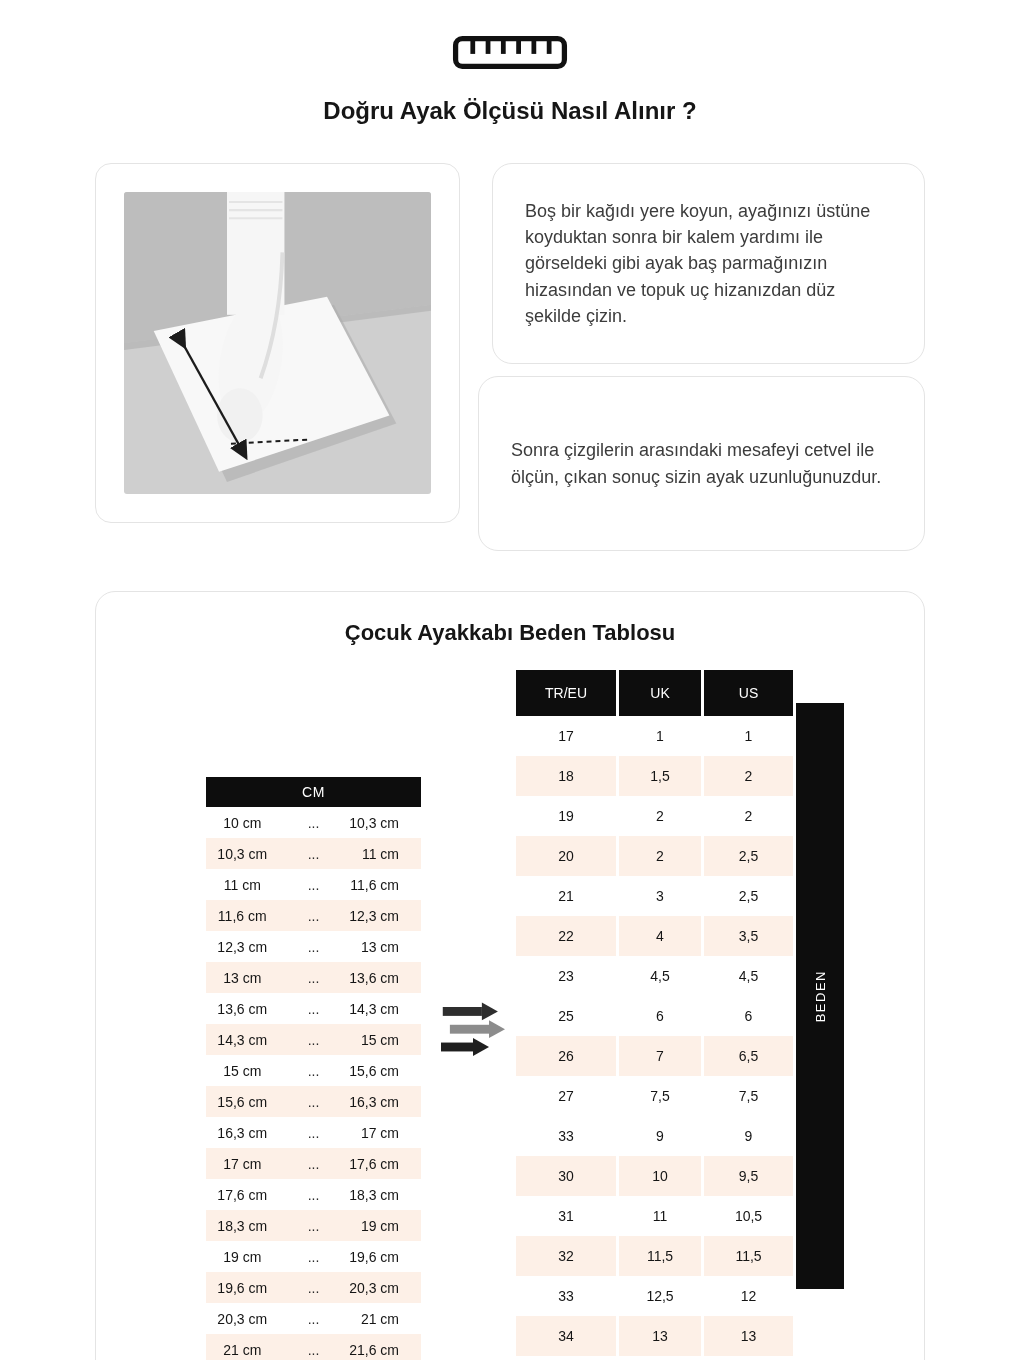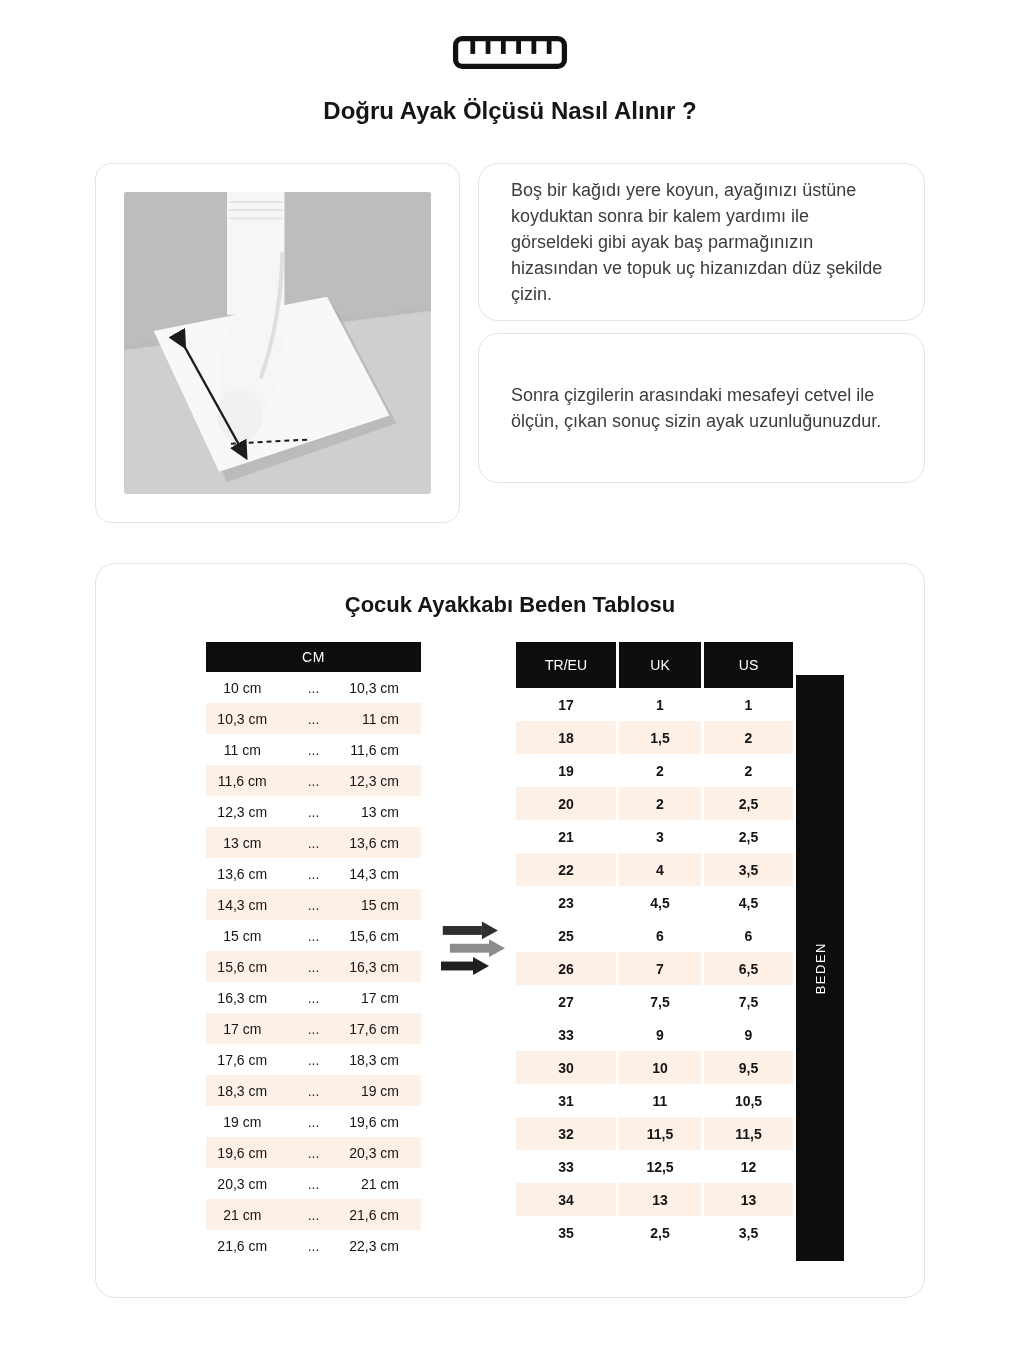--- a/index.html
+++ b/index.html
@@ -27,22 +27,22 @@
     background:#fff;
   }
   .photo{ width:100%; height:100%; overflow:hidden; border-radius:3px; }
   .photo svg{ display:block; width:100%; height:100%; }
 
   .steps{ flex:1; display:flex; flex-direction:column; gap:12px; }
   .step-box{
     border:1px solid var(--border); border-radius:20px;
     padding:24px 32px; display:flex; align-items:center; background:#fff;
   }
-  .step-box.first{ height:158px; }
-  .step-box.second{ height:150px; }
+  .step-box.first{ height:201px;margin-left:14px; }
+  .step-box.second{ height:175px; }
   .step-text{ font-size:18px; line-height:1.45; color:var(--text); }
 
   .chart-card{
     margin:40px 95px 0; border:1px solid var(--border); border-radius:20px;
     padding:28px 0 36px; background:#fff;
   }
   .chart-title{ text-align:center; font-size:22px; font-weight:700; color:#161616; }
 
   .chart-row{ display:flex; align-items:flex-end; margin-top:24px; padding-left:110px; }
 
@@ -64,21 +64,21 @@
   .arrows{ align-self:center; margin:0 11px 0 20px; flex:0 0 auto; }
 
   .right-group{ display:flex; align-items:flex-start; }
   .size-table{ width:277px; flex:0 0 auto; }
   .shead{ display:grid; grid-template-columns:100px 85px 92px; height:46px; }
   .hcell{
     background:var(--ink); color:#fff; font-size:14px;
     display:flex; align-items:center; justify-content:center;
   }
   .hcell + .hcell{ border-left:3px solid #fff; }
-  .srow{ display:grid; grid-template-columns:100px 85px 92px; height:33px;font-weight:bold; }
+  .srow{ display:grid; grid-template-columns:100px 85px 92px; height:40px; }
   .scell{
     display:flex; align-items:center; justify-content:center;
     font-size:14px; color:#151515; background:#fff;
   }
   .srow.alt .scell{ background:var(--row-alt); }
   .scell + .scell{ border-left:3px solid #fff; }
 
   .beden-bar{
     width:48px; height:586px; background:var(--ink);
     margin-left:3px; margin-top:33px;

